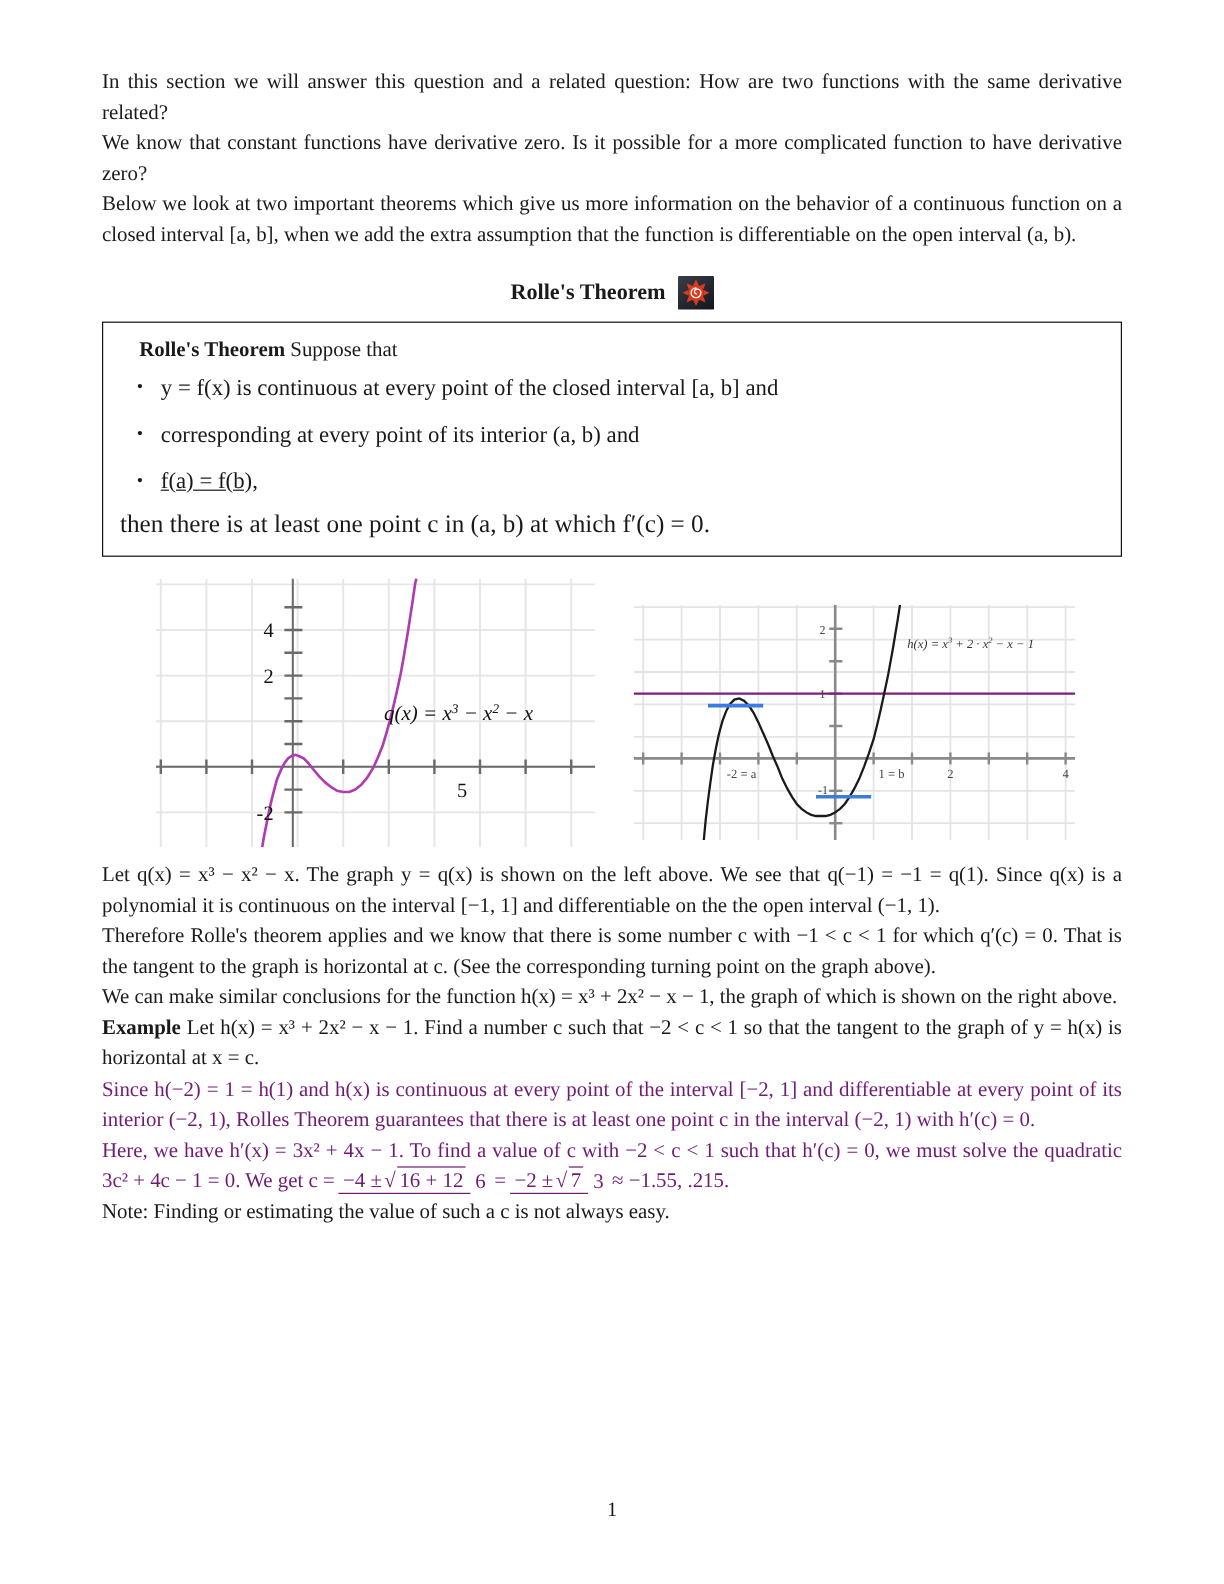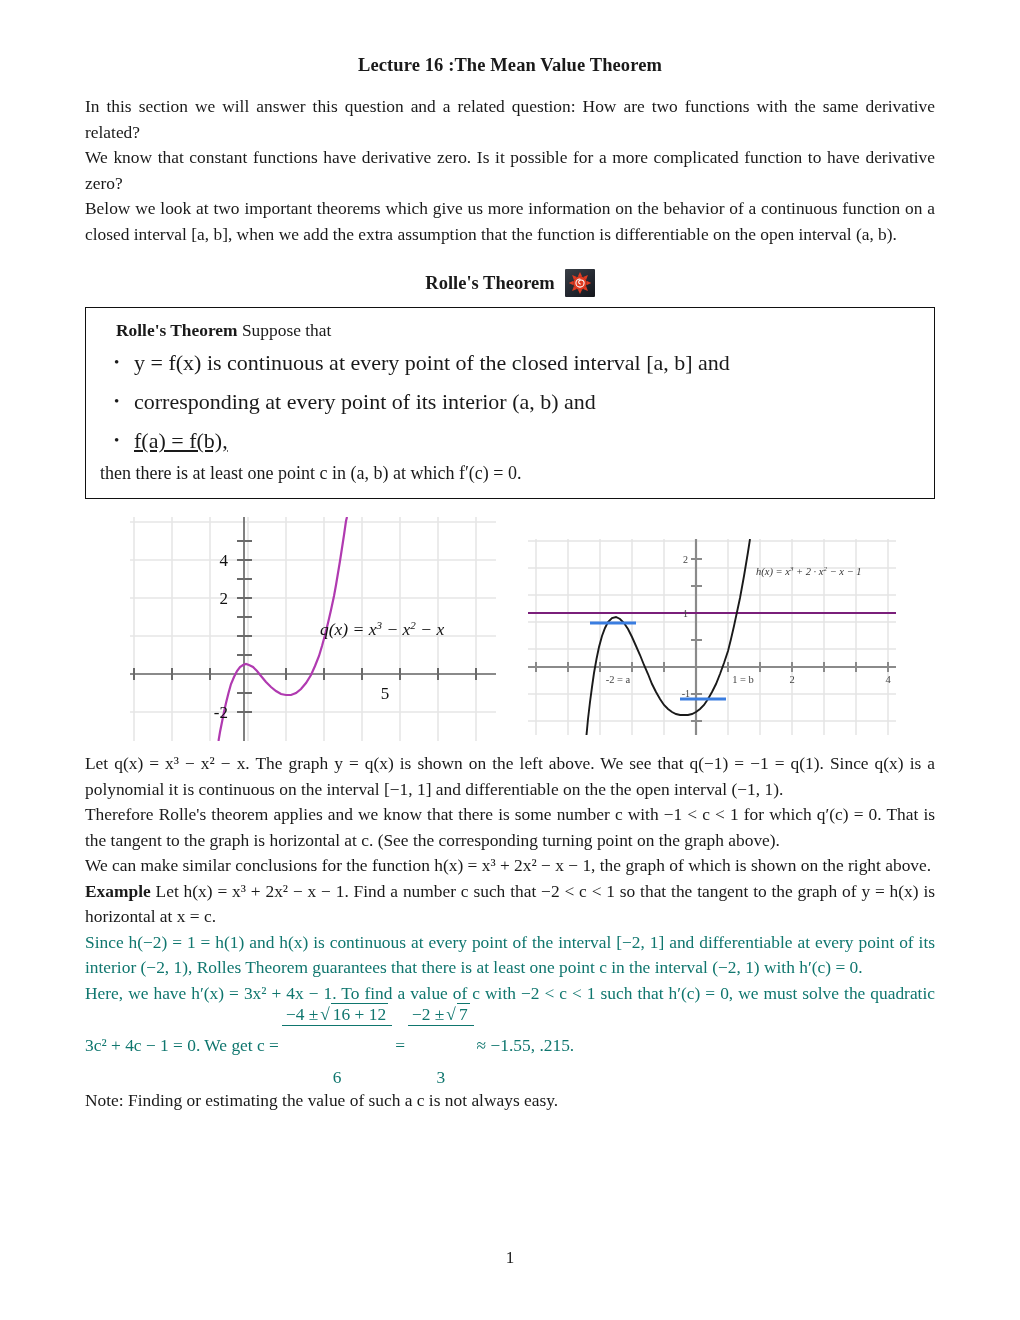--- a/index.html
+++ b/index.html
@@ -36,21 +36,21 @@
     margin: 0 0 18px 0;
   }
   p.para {
     margin: 0;
     font-size: 17.4px;
     line-height: 25.5px;
     text-align: justify;
     text-justify: inter-word;
   }
   p.para.nojust { text-align: left; }
-  .blue { color: #0f766e; }
+  .blue { color: #701a75; }
   .bold { font-weight: bold; }
 
   
   .rolle-head {
     display: flex;
     align-items: center;
     justify-content: center;
     gap: 10px;
     margin: 22px 0 10px 0;
   }
@@ -83,60 +83,59 @@
     font-size: 17.4px;
     margin: 0 0 4px 16px;
   }
   .theorem-box ul {
     list-style: none;
     margin: 10px 0 10px 0;
     padding: 0 0 0 34px;
   }
   .theorem-box ul li {
     position: relative;
-    font-size: 22px;
+    font-size: 19px;
     line-height: 24px;
     margin: 0 0 15px 0;
   }
   .theorem-box ul li:last-child { margin-bottom: 4px; text-decoration: underline; }
   .theorem-box ul li::before {
     content: "\2022";
     position: absolute;
     left: -20px;
     top: -1px;
     font-size: 15px;
   }
   .theorem-box .tail {
-    font-size: 18px;
+    font-size: 21px;
     margin: 10px 0 0 0;
   }
 
   
   .figures {
     position: relative;
     height: 232px;
     margin: 14px 0 6px 0;
   }
   .fig {
     position: absolute;
     top: 0;
     background: #fff;
   }
   .fig svg { display: block; }
 
   
   .frac {
     display: inline-flex;
-    flex-direction: column;
+    flex-direction: row;
     vertical-align: middle;
     text-align: center;
     margin: 0 3px;
     position: relative;
     top: -1px;
-    gap: 41px;
   }
   .frac .num { border-bottom: 1.1px solid currentColor; padding: 0 4px 1px 4px; line-height: 19px; }
   .frac .den { padding: 1px 4px 0 4px; line-height: 19px; }
   .sqrt {
     display: inline-block;
     position: relative;
     padding-left: 2px;
   }
   .sqrt .radicand {
     border-top: 1.1px solid currentColor;
@@ -153,21 +152,20 @@
     text-align: center;
     font-size: 17px;
   }
 </style>
 </head>
 <body>
 
 <div class="page">
   <div class="content">
 
-    <h1 class="doc-title">Lecture 16 :The Mean Value Theorem</h1>
 
     <p class="para">In this section we will answer this question and a related question: How are two functions with the same derivative related?</p>
     <p class="para">We know that constant functions have derivative zero. Is it possible for a more complicated function to have derivative zero?</p>
     <p class="para">Below we look at two important theorems which give us more information on the behavior of a continuous function on a closed interval [a, b], when we add the extra assumption that the function is differentiable on the open interval (a, b).</p>
 
     <div class="rolle-head">
       <span class="txt">Rolle's Theorem</span>
       <span class="rolle-icon">
         <svg class="burst" width="24" height="23" viewBox="0 0 24 23">
           <g fill="#e03a20">

